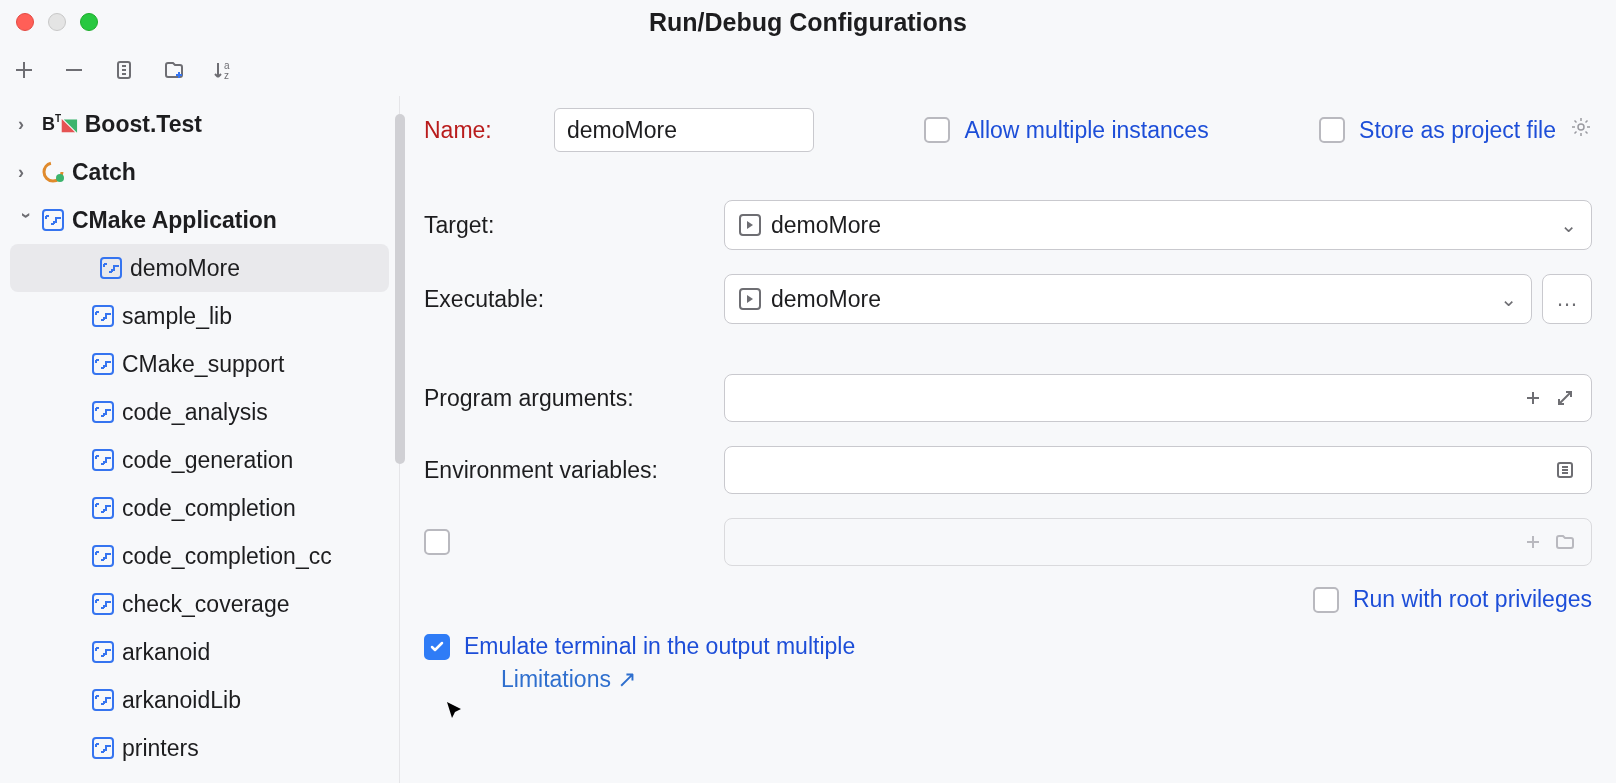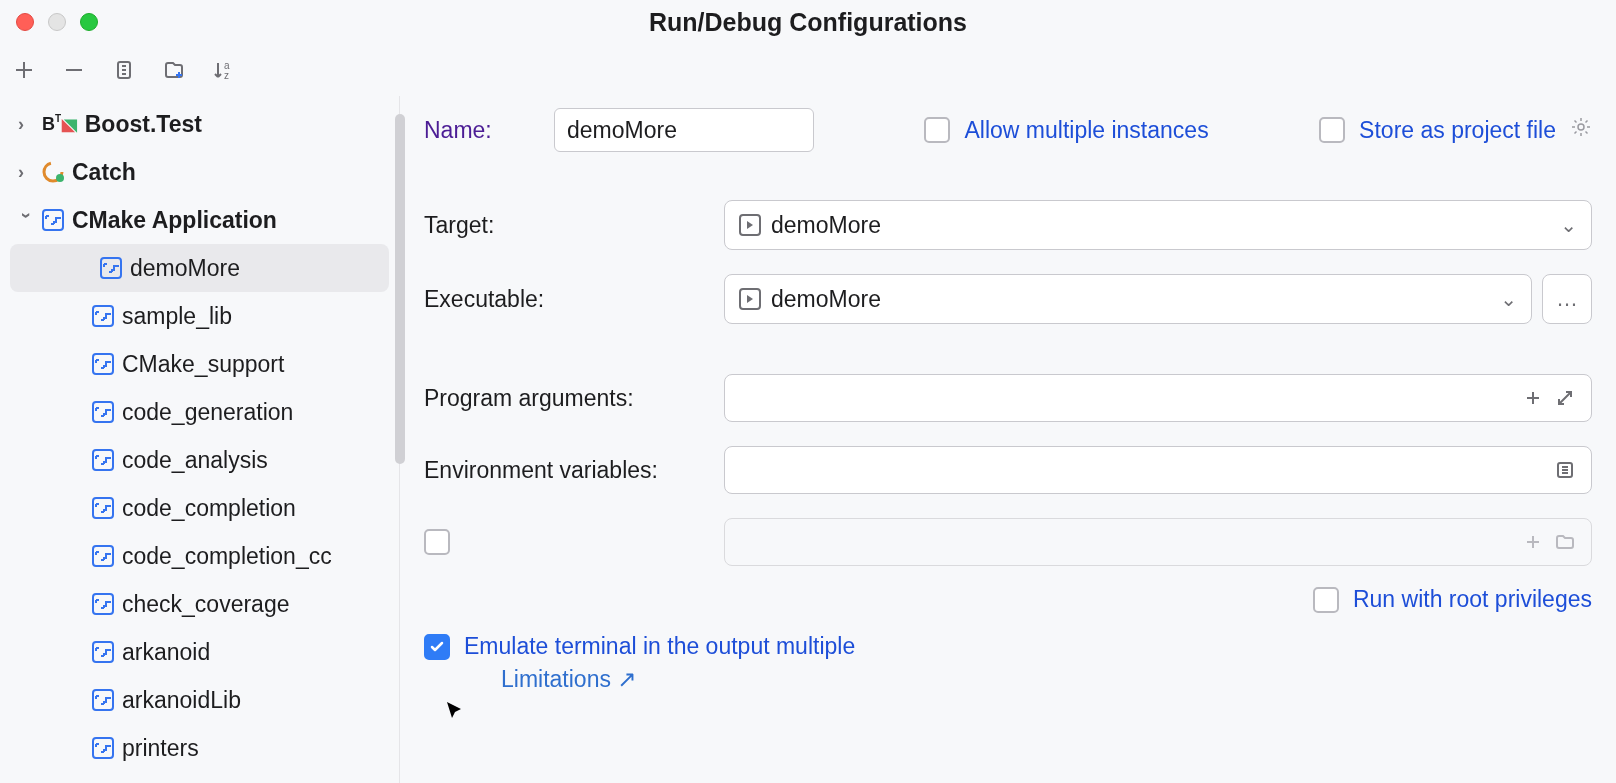--- a/index.html
+++ b/index.html
@@ -90,21 +90,21 @@
   padding: 0 24px;
   overflow: hidden;
 }
 .row {
   display:flex;
   align-items:center;
   min-height: 60px;
   gap: 20px;
   margin-top: 10px;
 }
-.label { font-size:23px; color:#4c1d95; }
+.label { font-size:23px; color:#b91c1c; }
 .name-row .label { width: 110px; }
 .text-input {
   border: 1px solid #C9C9CE;
   border-radius: 6px;
   background: #FFF;
   padding: 8px 12px;
   font-size: 23px;
   color:#1D1D1F;
   height: 44px;
 }
@@ -252,29 +252,29 @@
           </svg>
         </span>
         <span>CMake_support</span>
       </div>
     <div class="tree-row indent-2">
         <span class="cfg-icon">
           <svg width="10" height="10" viewBox="0 0 10 10">
             <path d="M1 1h3M1 1v3M9 9h-3M9 9v-3" stroke="#3574F0" stroke-width="2" fill="none"></path>
           </svg>
         </span>
+        <span>code_analysis</span>
+      </div>
+    <div class="tree-row indent-2">
+        <span class="cfg-icon">
+          <svg width="10" height="10" viewBox="0 0 10 10">
+            <path d="M1 1h3M1 1v3M9 9h-3M9 9v-3" stroke="#3574F0" stroke-width="2" fill="none"></path>
+          </svg>
+        </span>
         <span>code_generation</span>
-      </div>
-    <div class="tree-row indent-2">
-        <span class="cfg-icon">
-          <svg width="10" height="10" viewBox="0 0 10 10">
-            <path d="M1 1h3M1 1v3M9 9h-3M9 9v-3" stroke="#3574F0" stroke-width="2" fill="none"></path>
-          </svg>
-        </span>
-        <span>code_analysis</span>
       </div>
     <div class="tree-row indent-2">
         <span class="cfg-icon">
           <svg width="10" height="10" viewBox="0 0 10 10">
             <path d="M1 1h3M1 1v3M9 9h-3M9 9v-3" stroke="#3574F0" stroke-width="2" fill="none"></path>
           </svg>
         </span>
         <span>code_completion</span>
       </div>
     <div class="tree-row indent-2">

